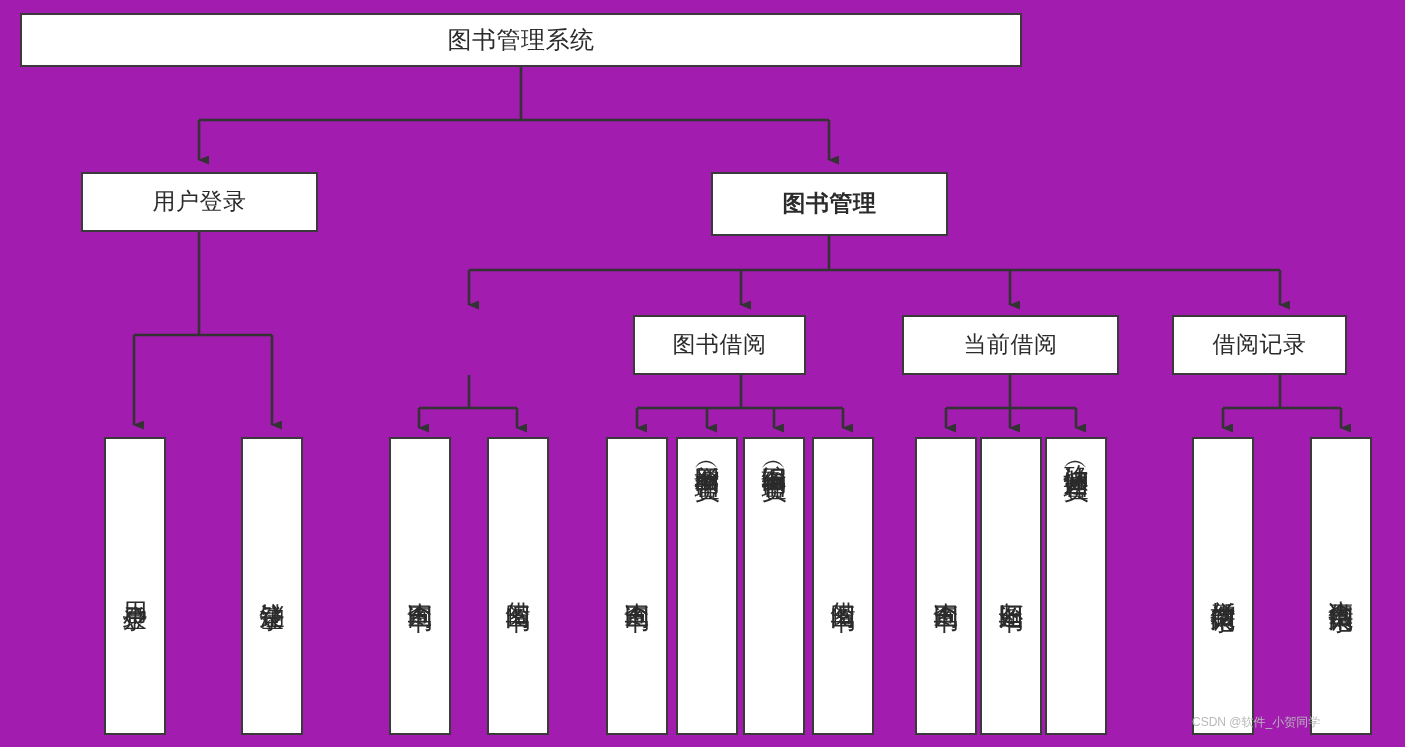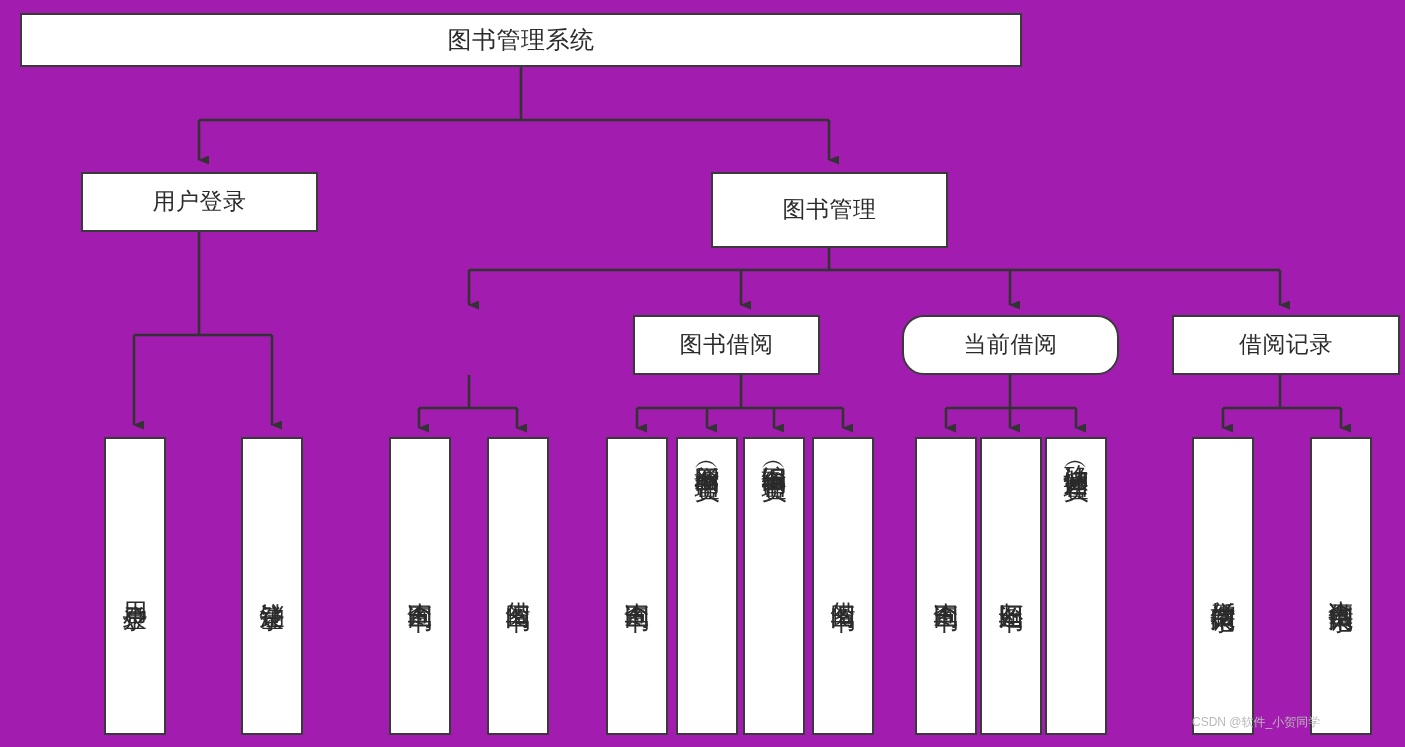--- a/index.html
+++ b/index.html
@@ -136,34 +136,34 @@
   </svg>
 
   <div class="node h-node root" style="left:20px; top:13px; width:1002px; height:54px;">
     <span class="node-label">图书管理系统</span>
   </div>
 
   <div class="node h-node" style="left:81px; top:172px; width:237px; height:60px;">
     <span class="node-label">用户登录</span>
   </div>
 
-  <div class="node h-node" style="left:711px; top:172px; width:237px; height:76px;">
+  <div class="node h-node" style="left:711px; top:172px; width:237px; height:64px;font-weight:bold;">
     <span class="node-label">图书管理</span>
   </div>
 
 
-  <div class="node h-node" style="left:633px; top:315px; width:187px; height:60px;">
+  <div class="node h-node" style="left:633px; top:315px; width:173px; height:60px;">
     <span class="node-label">图书借阅</span>
   </div>
 
-  <div class="node h-node" style="left:902px; top:315px; width:217px; height:60px;border-radius:22px;">
+  <div class="node h-node" style="left:902px; top:315px; width:217px; height:60px;">
     <span class="node-label">当前借阅</span>
   </div>
 
-  <div class="node h-node" style="left:1172px; top:315px; width:228px; height:60px;">
+  <div class="node h-node" style="left:1172px; top:315px; width:175px; height:60px;">
     <span class="node-label">借阅记录</span>
   </div>
 
   <div class="node v-node v-center" style="left:104px; top:437px; width:62px; height:298px;">
     <span class="node-label">用户登录</span>
   </div>
 
   <div class="node v-node v-center" style="left:241px; top:437px; width:62px; height:298px;">
     <span class="node-label">注销登录</span>
   </div>

